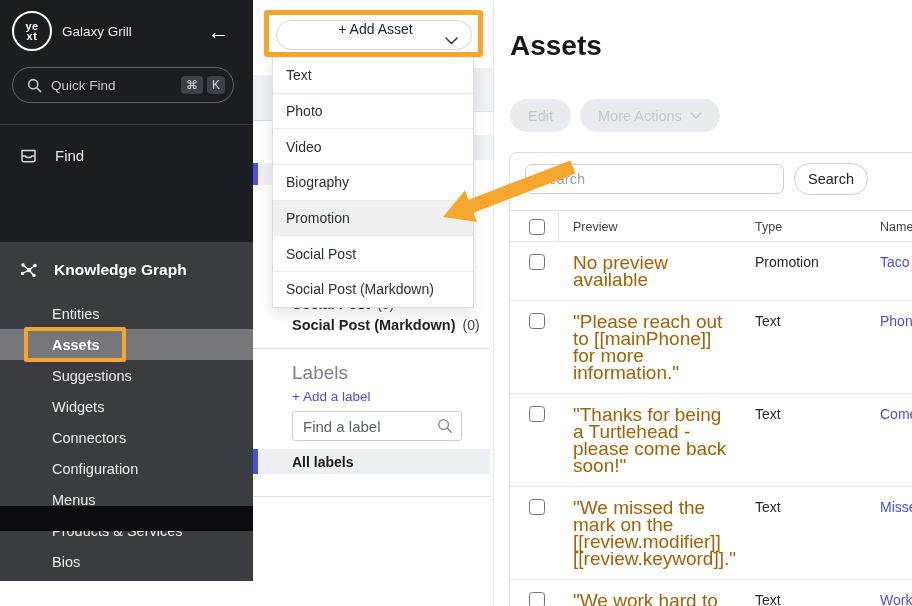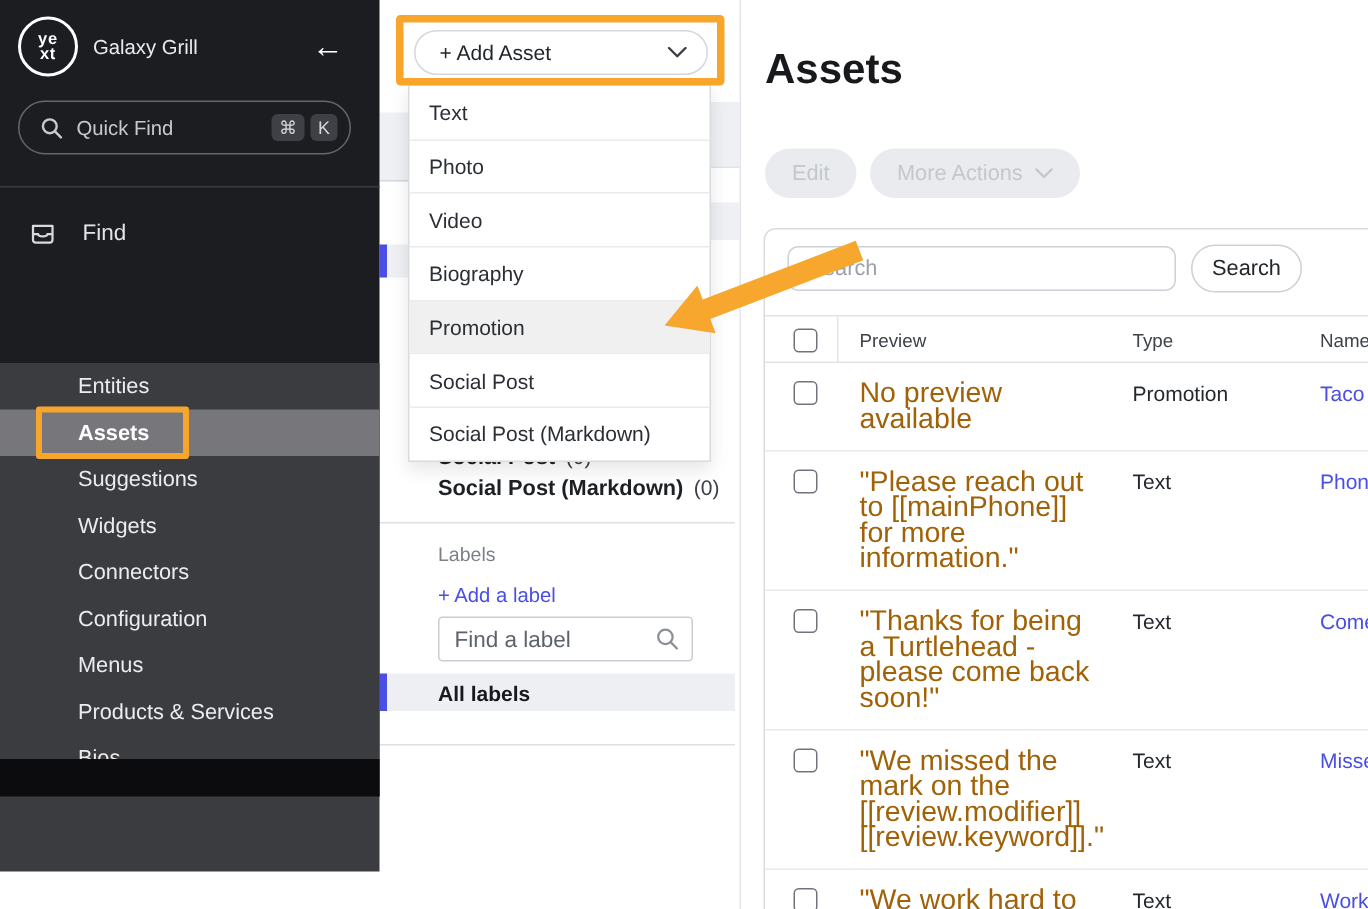--- a/index.html
+++ b/index.html
@@ -38,36 +38,36 @@
   .sliver { position:absolute; background:#eef0f3; }
   .sliver-a { left:0; top:75px; width:19px; height:46px; border-bottom:1px solid #d6d9dd; }
   .sliver-b { left:220px; top:68px; width:20px; height:44px; border-bottom:1px solid #e2e4e8; }
   .sliver-c { left:220px; top:135px; width:20px; height:25px; }
   .blue-row { position:absolute; left:0; top:163px; width:19px; height:22px; background:#eef0f3; }
   .blue-bar { position:absolute; left:0; top:0; width:5px; height:22px; background:#4B4EE4; }
   .bg-count-row { position:absolute; left:39px; display:flex; align-items:baseline; white-space:nowrap; z-index:1; }
   .bg-count-row .lbl { font-weight:bold; font-size:14.5px; color:#1d2024; }
   .bg-count-row .cnt { font-size:14px; color:#3d4147; margin-left:7px; }
   .mid-divider { position:absolute; left:0; width:237px; height:1px; background:#dcdfe3; }
-  .labels-title { position:absolute; left:39px; top:362px; font-size:13px; color:#7b8089; }
+  .labels-title { position:absolute; left:39px; top:362px; font-size:19px; color:#7b8089; }
   .add-label-link { position:absolute; left:39px; top:389px; font-size:13.5px; color:#4B4EE4; cursor:pointer; }
   .find-label { position:absolute; left:39px; top:411px; width:170px; height:30px; border:1px solid #c9cdd3;
     border-radius:3px; display:flex; align-items:center; padding:0 8px 0 10px; }
   .find-label .fl-text { flex:1; font-size:15px; color:#5d636b; }
   .all-labels-row { position:absolute; left:0; top:449px; width:237px; height:25px; background:#edeff2;
     display:flex; align-items:center; cursor:pointer; }
   .all-labels-row .bar { width:5px; height:25px; background:#4B4EE4; }
   .all-labels-row .txt { margin-left:34px; font-size:14px; font-weight:bold; color:#17191c;text-align:center; }
 
   
   .add-asset-frame { position:absolute; left:11px; top:10px; width:219px; height:47px;
     border:5px solid #F7A62B; border-radius:3px; z-index:20; pointer-events:none; }
   .add-asset-btn { position:absolute; left:23px; top:20px; width:196px; height:30px; background:#fff;
     border:1px solid #d4d7dc; border-radius:16px; display:flex; align-items:center; padding:0 13px 0 16px;
-    font-size:14px; color:#22262b; cursor:pointer; z-index:21; }
+    font-size:14px; color:#22262b; cursor:pointer; z-index:21;flex-direction:column; }
   .add-asset-btn .caret { margin-left:auto; }
   .dropdown { position:absolute; left:19px; top:56px; width:202px; background:#fff;
     border:1px solid #d8dbdf; box-shadow:0 5px 12px rgba(0,0,0,.10); z-index:10; }
   .dd-item { height:35.7px; display:flex; align-items:center; padding-left:13px; font-size:14px;
     color:#2b2f35; cursor:pointer; }
   .dd-item + .dd-item { border-top:1px solid #e9ebee; }
   .dd-item.hover { background:#f0f0f1; }
 
   
   .main { position:absolute; left:493px; top:0; width:419px; height:606px; background:#fff;
@@ -135,20 +135,40 @@
         <svg width="21" height="21" viewBox="0 0 21 21" fill="none" stroke="#d8d9db" stroke-width="1.5" stroke-linejoin="round">
             <path d="M4 5.5 H17 V15 a1.8 1.8 0 0 1 -1.8 1.8 H5.8 A1.8 1.8 0 0 1 4 15 Z"></path>
             <path d="M4 11 h3.4 c0 2.1 6.2 2.1 6.2 0 H17"></path>
           </svg>
       </span>
       <span>Find</span>
     </div>
   </div>
 
   <div class="kg-section">
+    <div class="kg-head">
+      <span class="icon">
+        <svg width="22" height="22" viewBox="0 0 22 22">
+            <g stroke="#ffffff" stroke-width="1.4">
+              <line x1="11" y1="11" x2="5" y2="6"></line>
+              <line x1="11" y1="11" x2="17" y2="6.5"></line>
+              <line x1="11" y1="11" x2="4.5" y2="14.5"></line>
+              <line x1="11" y1="11" x2="16" y2="16.5"></line>
+            </g>
+            <g fill="#ffffff">
+              <circle cx="11" cy="11" r="2.2"></circle>
+              <circle cx="5" cy="6" r="1.7"></circle>
+              <circle cx="17" cy="6.5" r="1.7"></circle>
+              <circle cx="4.5" cy="14.5" r="1.7"></circle>
+              <circle cx="16" cy="16.5" r="1.7"></circle>
+            </g>
+          </svg>
+      </span>
+      <span>Knowledge Graph</span>
+    </div>
     <div class="kg-items">
         <div class="kg-item">
           <span>Entities</span>
         </div>
         <div class="kg-item active">
           <span>Assets</span>
           <div class="orange-frame assets-frame"></div>
         </div>
         <div class="kg-item">
           <span>Suggestions</span>

